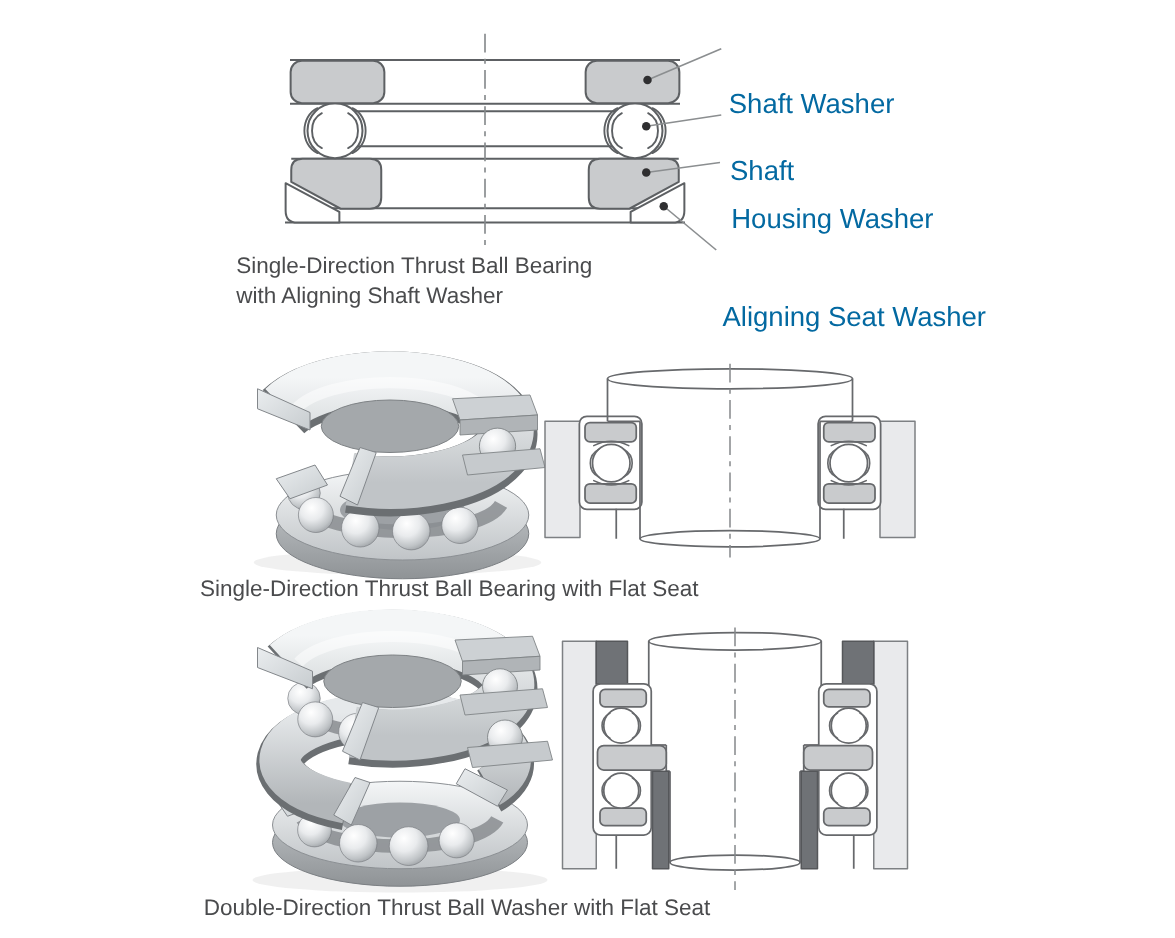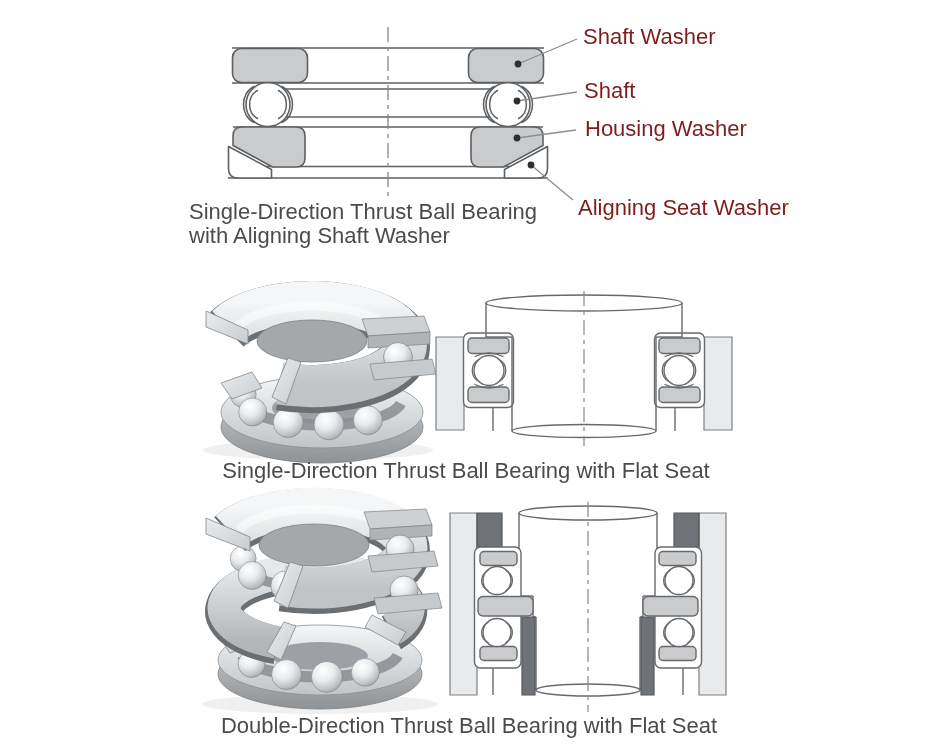--- a/index.html
+++ b/index.html
@@ -1,21 +1,21 @@
 <!DOCTYPE html>
 <html><head>
 <meta charset="utf-8">
 <style>
   html,body{margin:0;padding:0;background:#fff;}
   #stage{position:relative;width:940px;height:750px;background:#fff;overflow:hidden;
          font-family:"Liberation Sans",sans-serif;}
   #art{position:absolute;left:0;top:0;}
-  .lbl{position:absolute;font-size:22px;line-height:26px;color:#7f1d1d;white-space:nowrap;}
-  .cap{position:absolute;font-size:22px;line-height:24px;color:#4a4b4d;white-space:nowrap;}
-  .cap-center{width:612px;text-align:center;}
+  .lbl{position:absolute;font-size:22px;line-height:26px;color:#0369a1;white-space:nowrap;margin-top:46px;}
+  .cap{position:absolute;font-size:18px;line-height:24px;color:#4a4b4d;white-space:nowrap;}
+  .cap-center{width:612px;text-align:left;}
 </style>
 </head>
 <body>
 
 <div id="stage">
 
 <svg id="art" width="940" height="750" viewBox="0 0 940 750">
   <defs>
     <linearGradient id="gTop" x1="0" y1="0" x2="0" y2="1">
       <stop offset="0" stop-color="#f4f6f7"></stop>
@@ -245,15 +245,15 @@
 
   <div class="lbl" style="left:583px;top:24px">Shaft Washer</div>
   <div class="lbl" style="left:584px;top:78px">Shaft</div>
   <div class="lbl" style="left:585px;top:116px">Housing Washer</div>
   <div class="lbl" style="left:578px;top:195px">Aligning Seat Washer</div>
 
   <div class="cap" style="left:189px;top:200px">Single-Direction Thrust Ball Bearing</div>
   <div class="cap" style="left:189px;top:224px">with Aligning Shaft Washer</div>
 
   <div class="cap cap-center" style="left:160px;top:459px">Single-Direction Thrust Ball Bearing with Flat Seat</div>
-  <div class="cap cap-center" style="left:163px;top:714px">Double-Direction Thrust Ball Bearing with Flat Seat</div>
+  <div class="cap cap-center" style="left:163px;top:714px">Double-Direction Thrust Ball Washer with Flat Seat</div>
 
 </div>
 
 </body></html>

